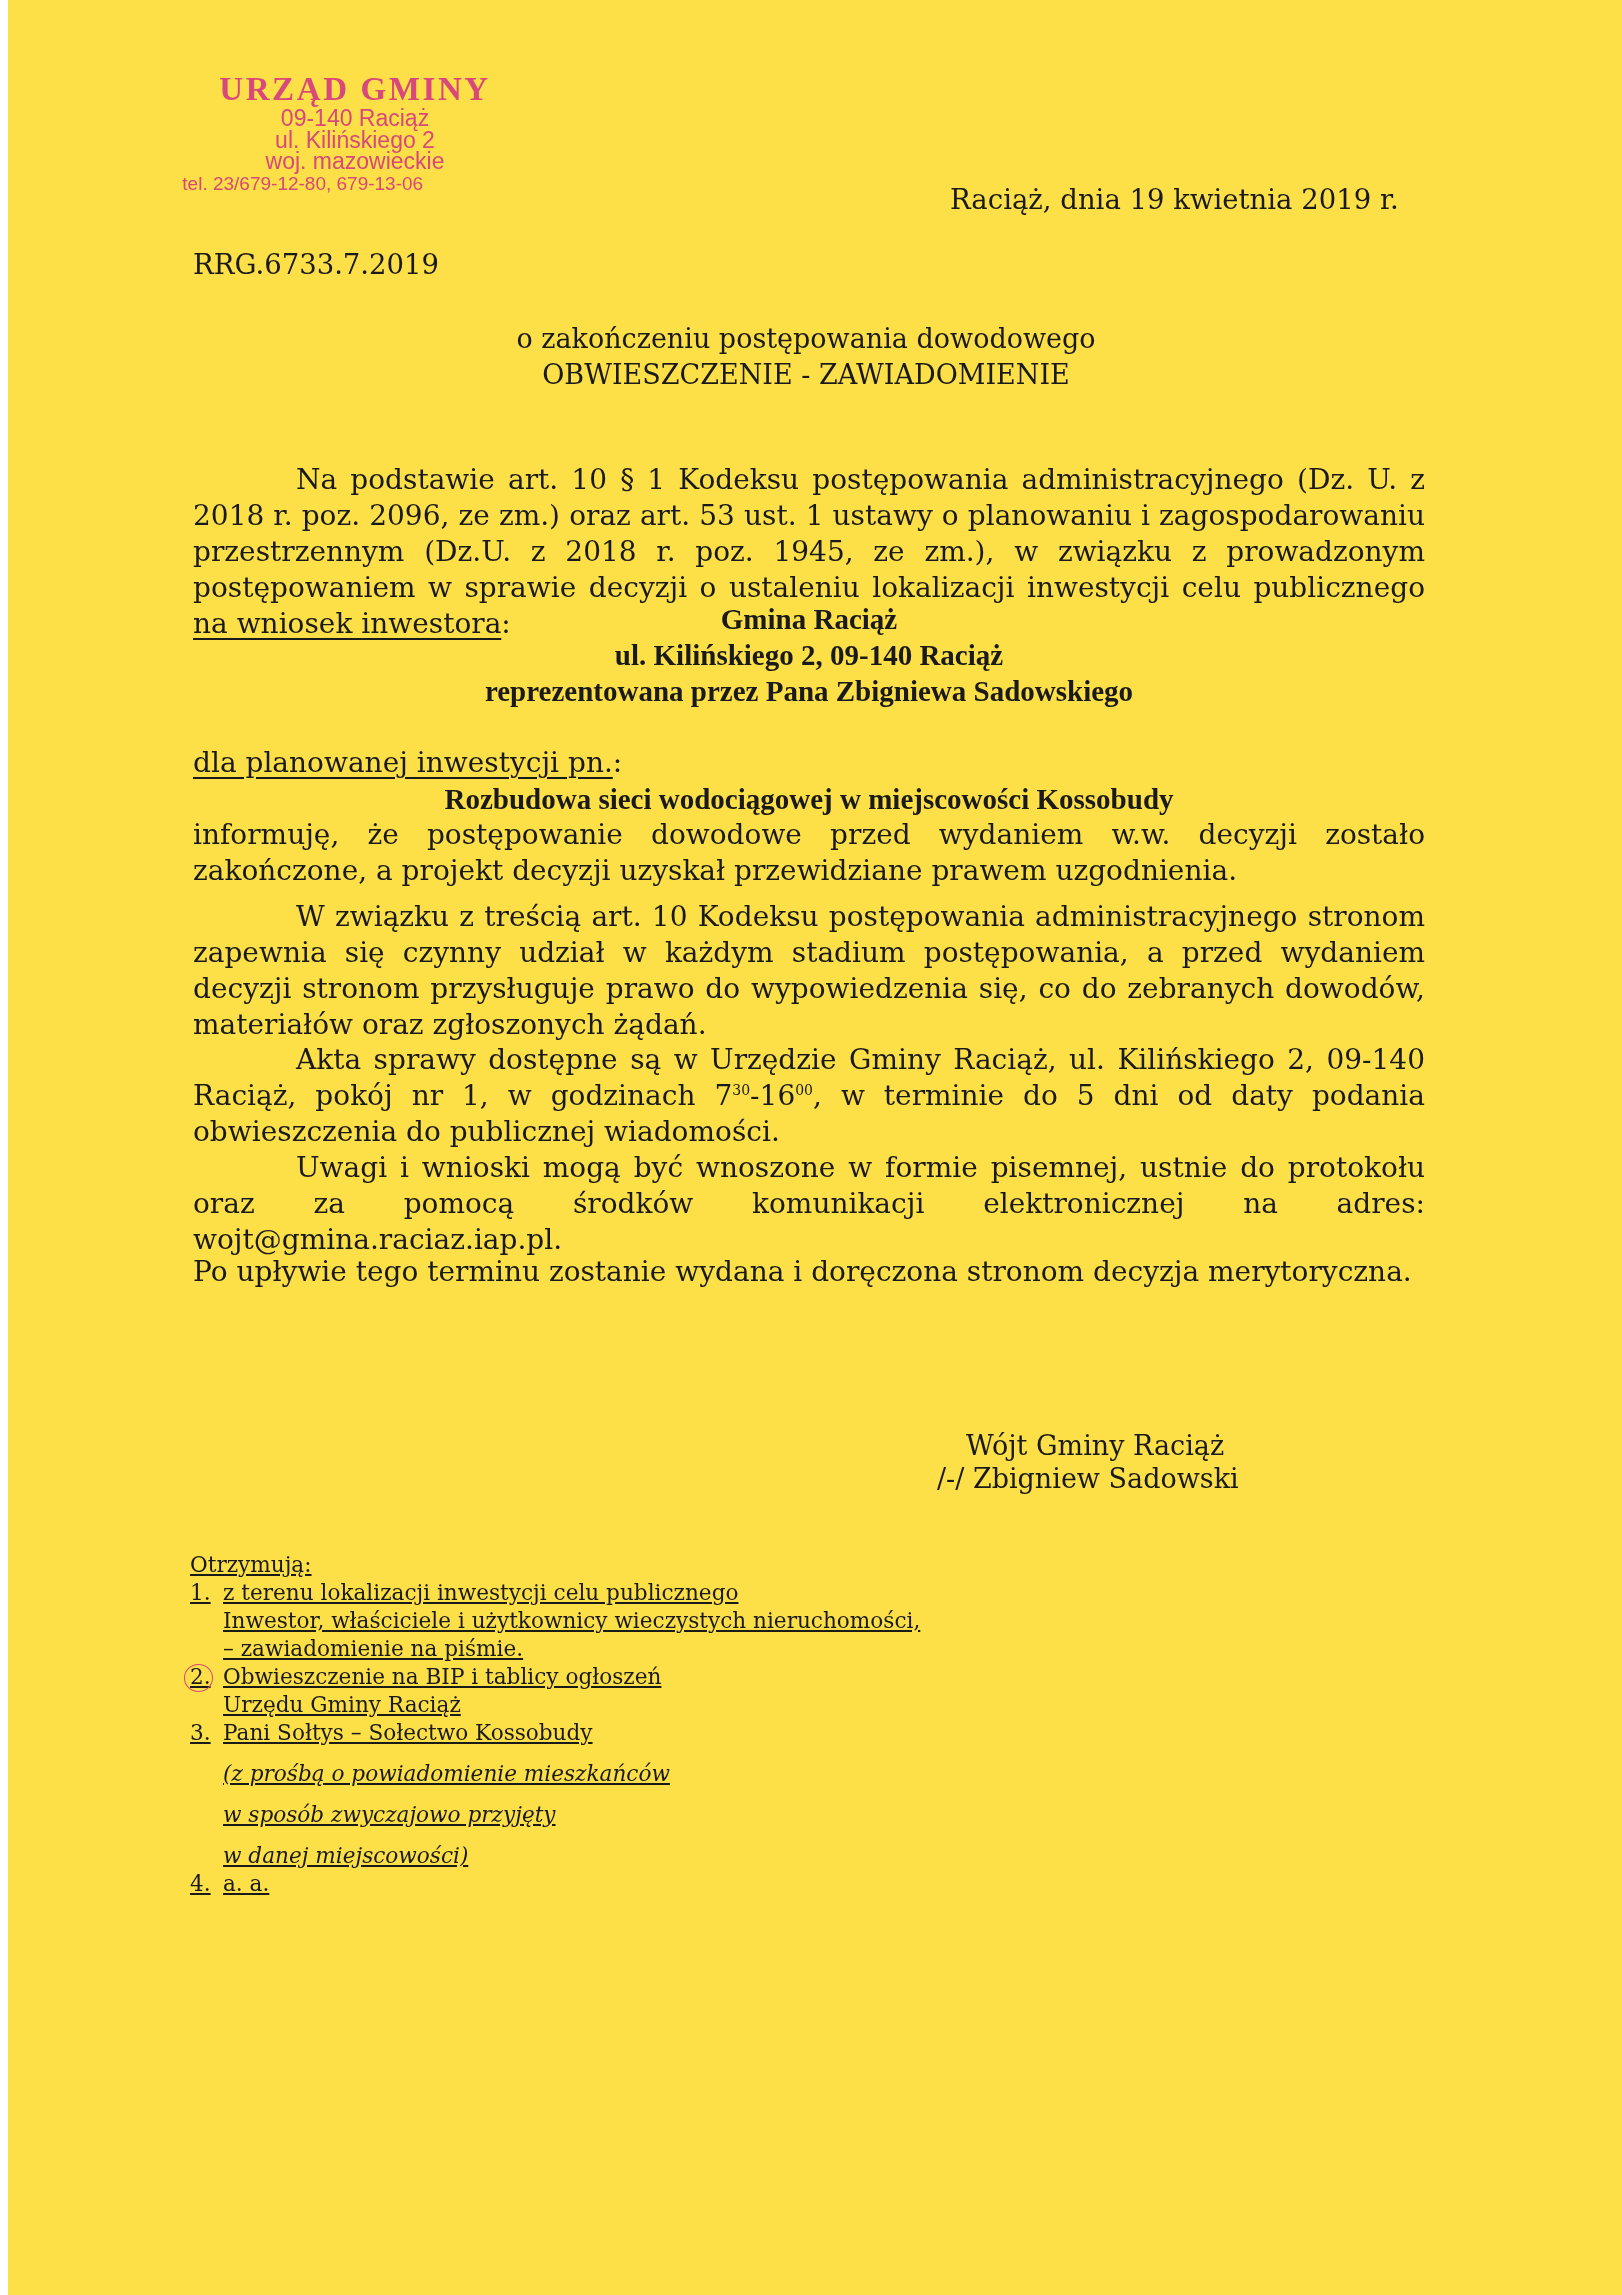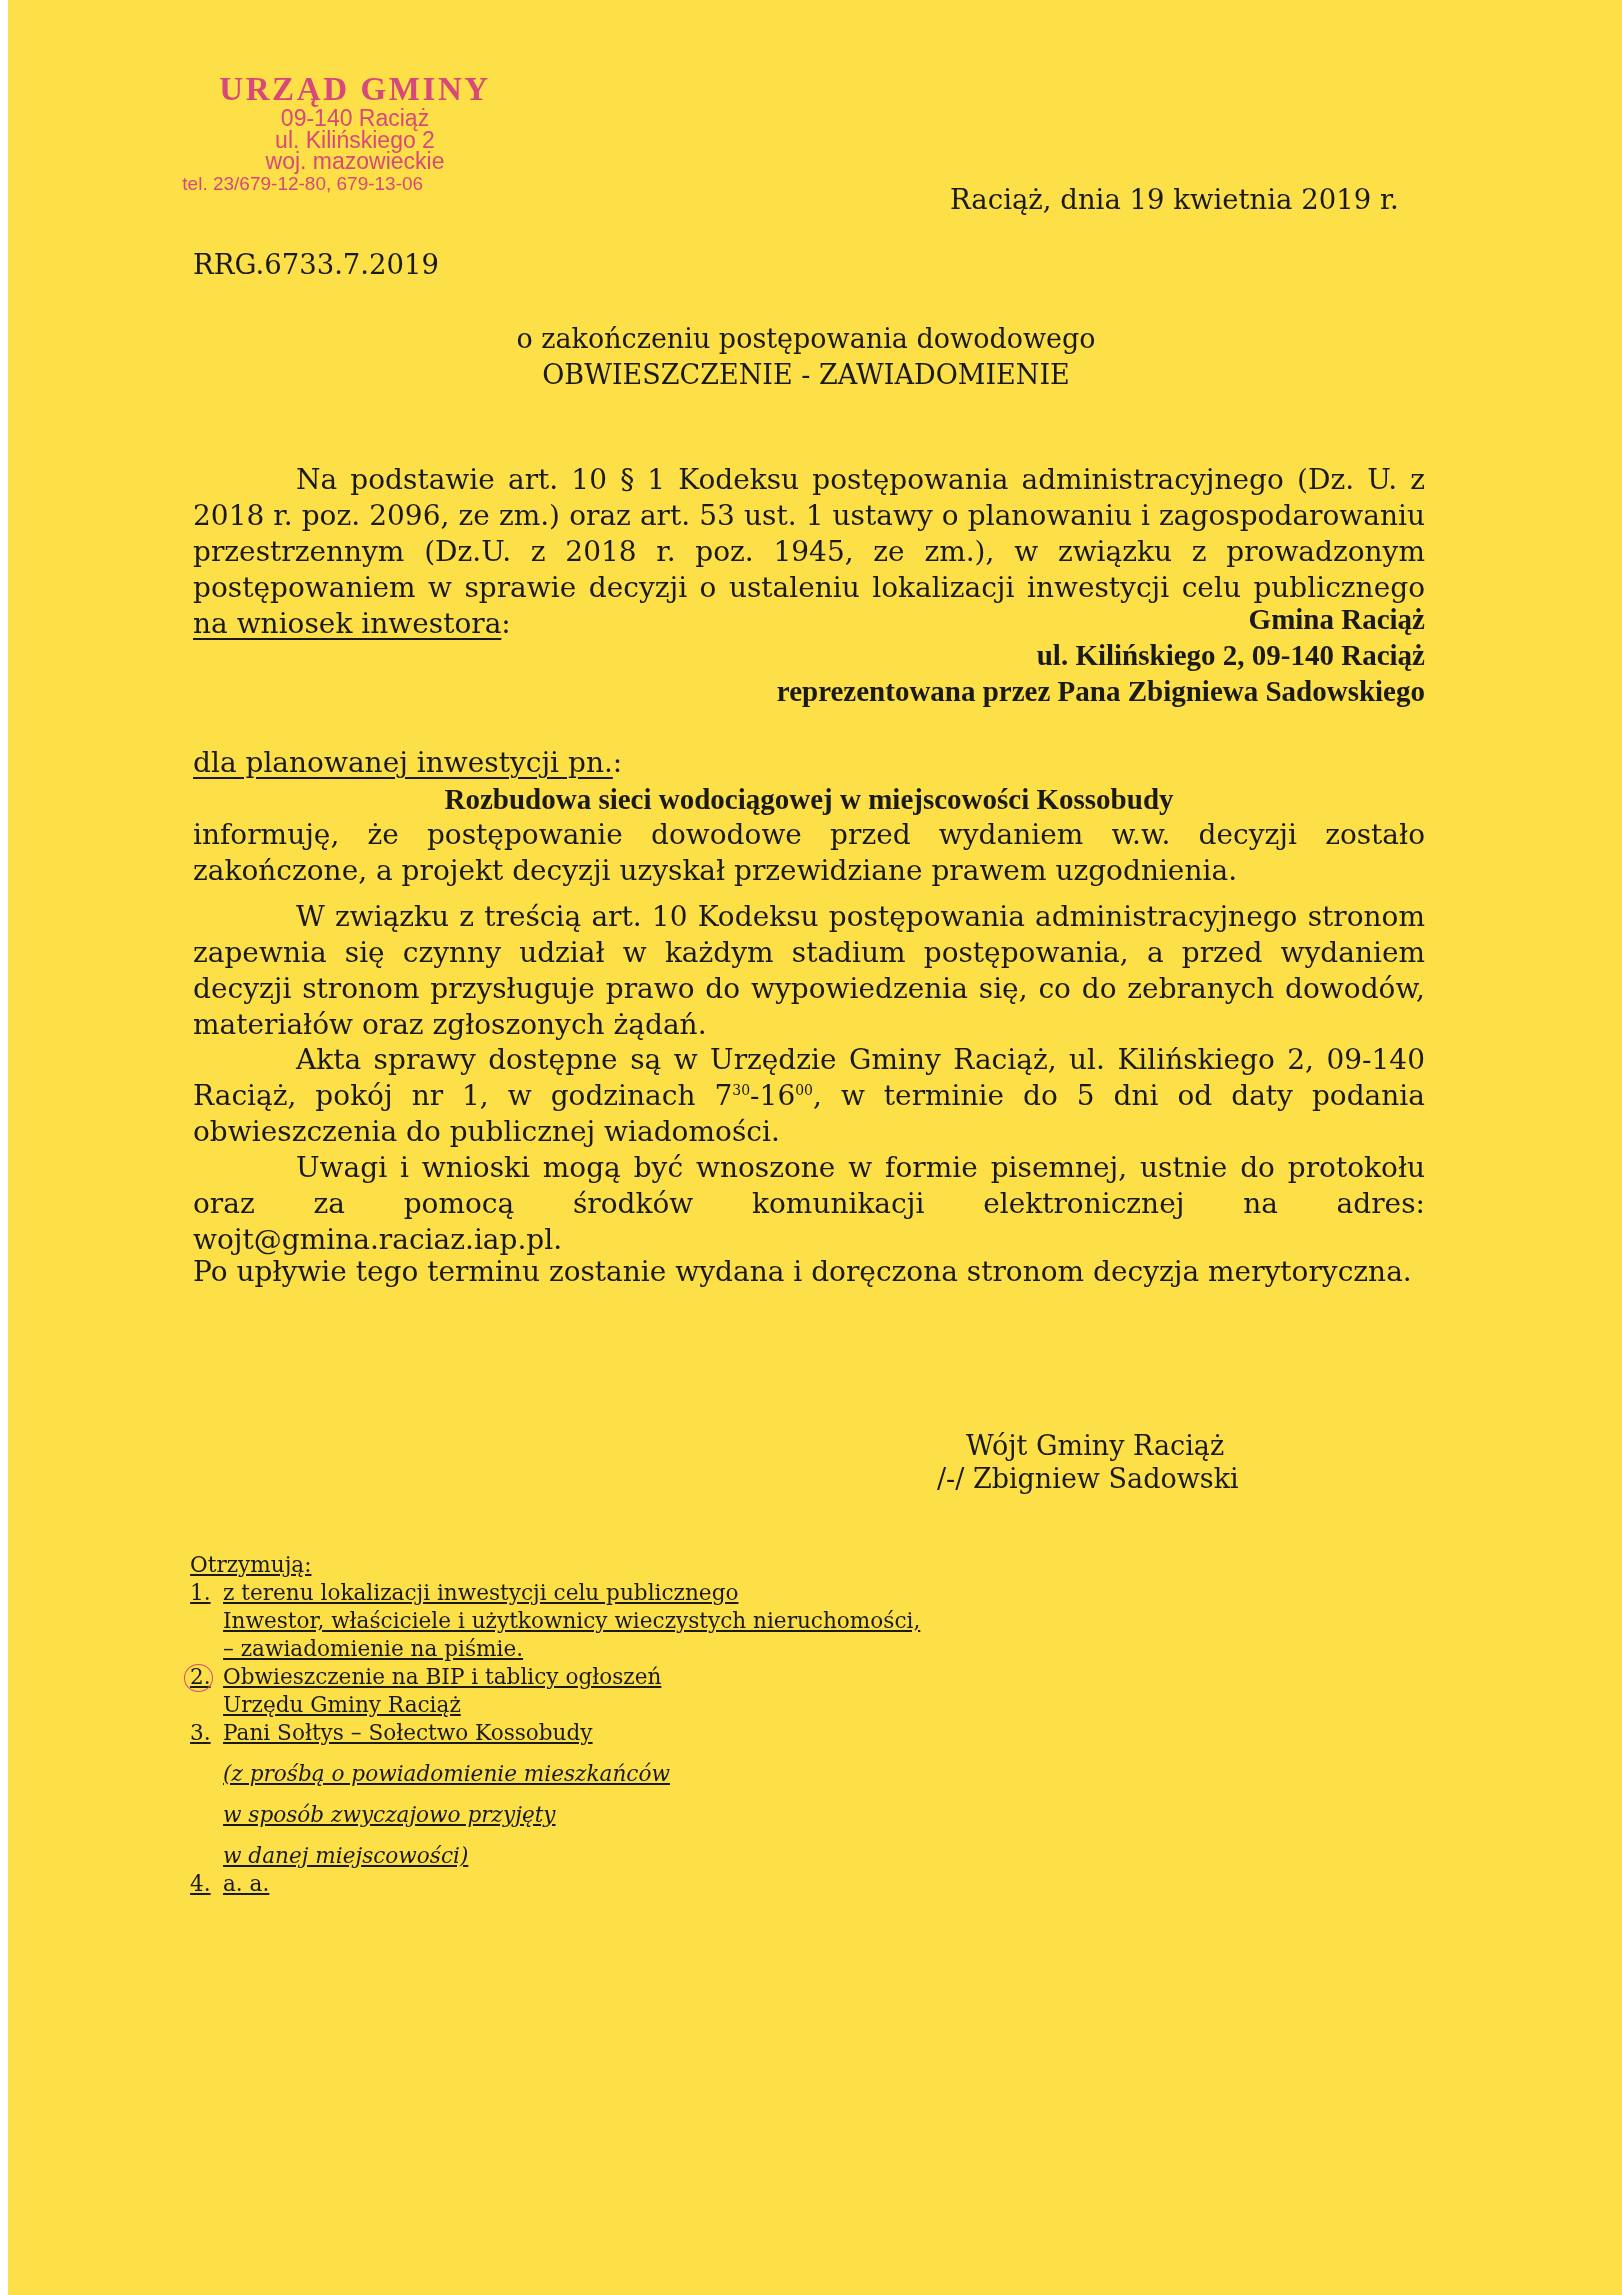--- a/index.html
+++ b/index.html
@@ -24,21 +24,21 @@
   .body { position: absolute; left: 185px; width: 1232px; font-size: 28px; line-height: 36px; }
   .just { text-align: justify; text-align-last: left; }
   .indent { text-indent: 103px; }
   .u { text-decoration: underline; text-underline-offset: 5.2px; text-decoration-thickness: 2px; }
   .center { text-align: center; }
   .bold { font-weight: bold; }
   .strong-serif { font-family: "Liberation Serif", serif; font-weight: bold; font-size: 29px; }
   sup { font-size: 14px; line-height: 0; }
 
   .p1 { top: 428px; margin-top: 34px; }
-  .investor { top: 601px; text-align: right; }
+  .investor { top: 601px; }
   .proj-label { top: 745px; }
   .p2 { top: 817px; }
   .p3 { top: 899px; }
   .p4 { top: 1042px; }
   .p5 { top: 1150px; }
   .p6 { top: 1254px; }
 
   .sign { position: absolute; left: 929px; top: 1429px; font-size: 27px; line-height: 33px; }
   .sign .s1 { padding-left: 29px; }
 

